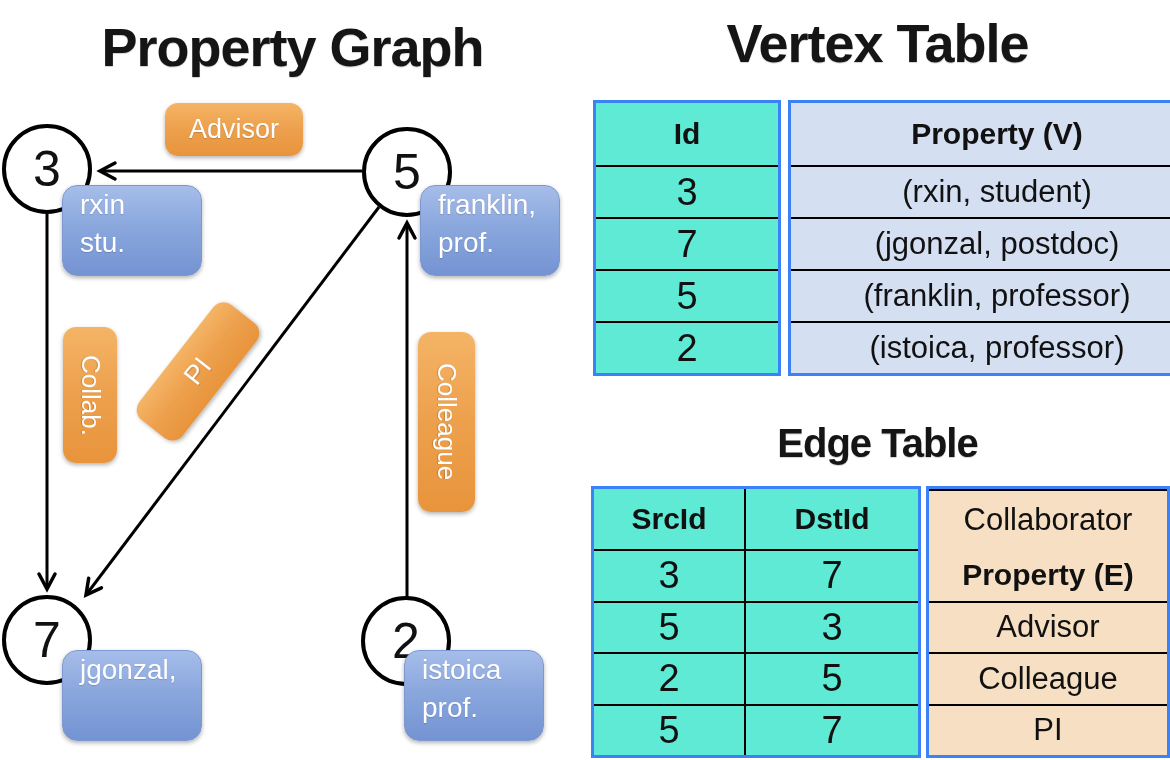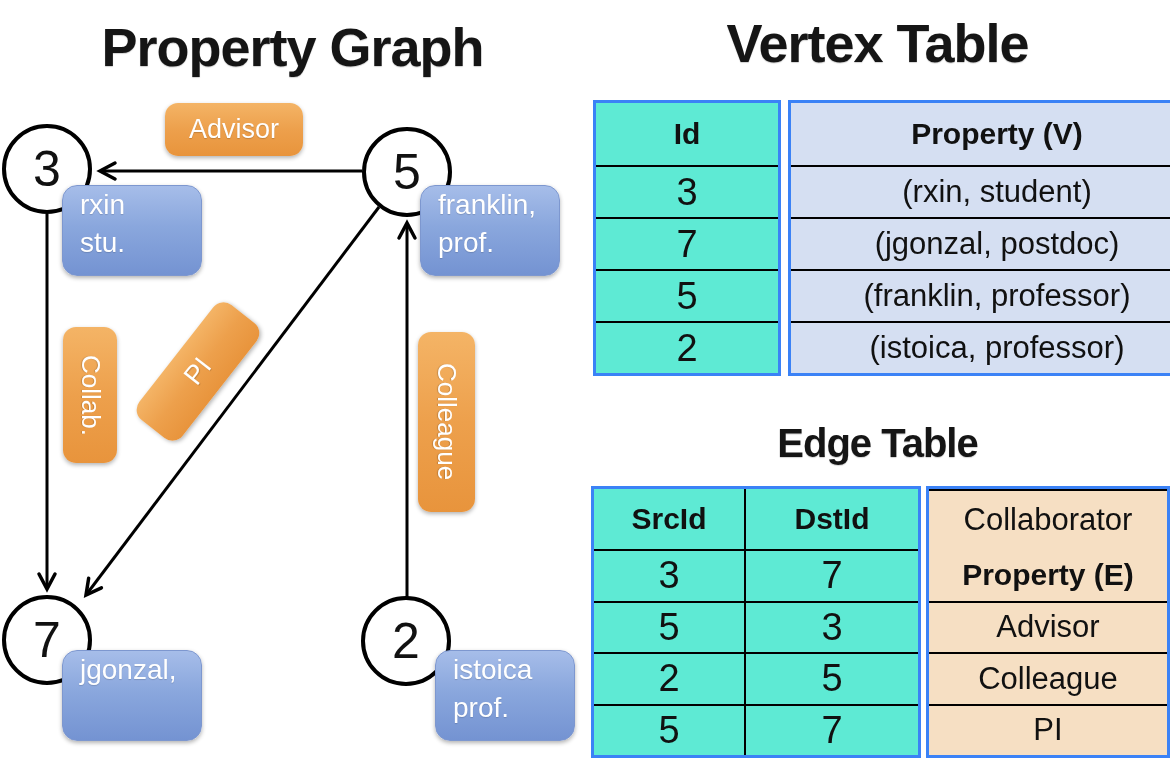--- a/index.html
+++ b/index.html
@@ -52,21 +52,21 @@
   #label-pi{left:125px;top:344px;width:146px;height:55px;transform:rotate(-52deg);}
 
   #node-3{left:2px;top:124px;}
   #node-5{left:362px;top:127px;}
   #node-7{left:2px;top:595px;}
   #node-2{left:361px;top:596px;}
 
   #prop-3{left:62px;top:185px;}
   #prop-5{left:420px;top:185px;}
   #prop-7{left:62px;top:650px;}
-  #prop-2{left:435px;top:650px;}
+  #prop-2{left:404px;top:650px;}
 
   
   .subtable{
     position:absolute;box-sizing:border-box;border:3px solid #3b82f6;
     display:grid;background:#5eead4;
   }
   .cell{
     box-sizing:border-box;display:flex;align-items:center;justify-content:center;
     font-size:31px;white-space:nowrap;
   }

